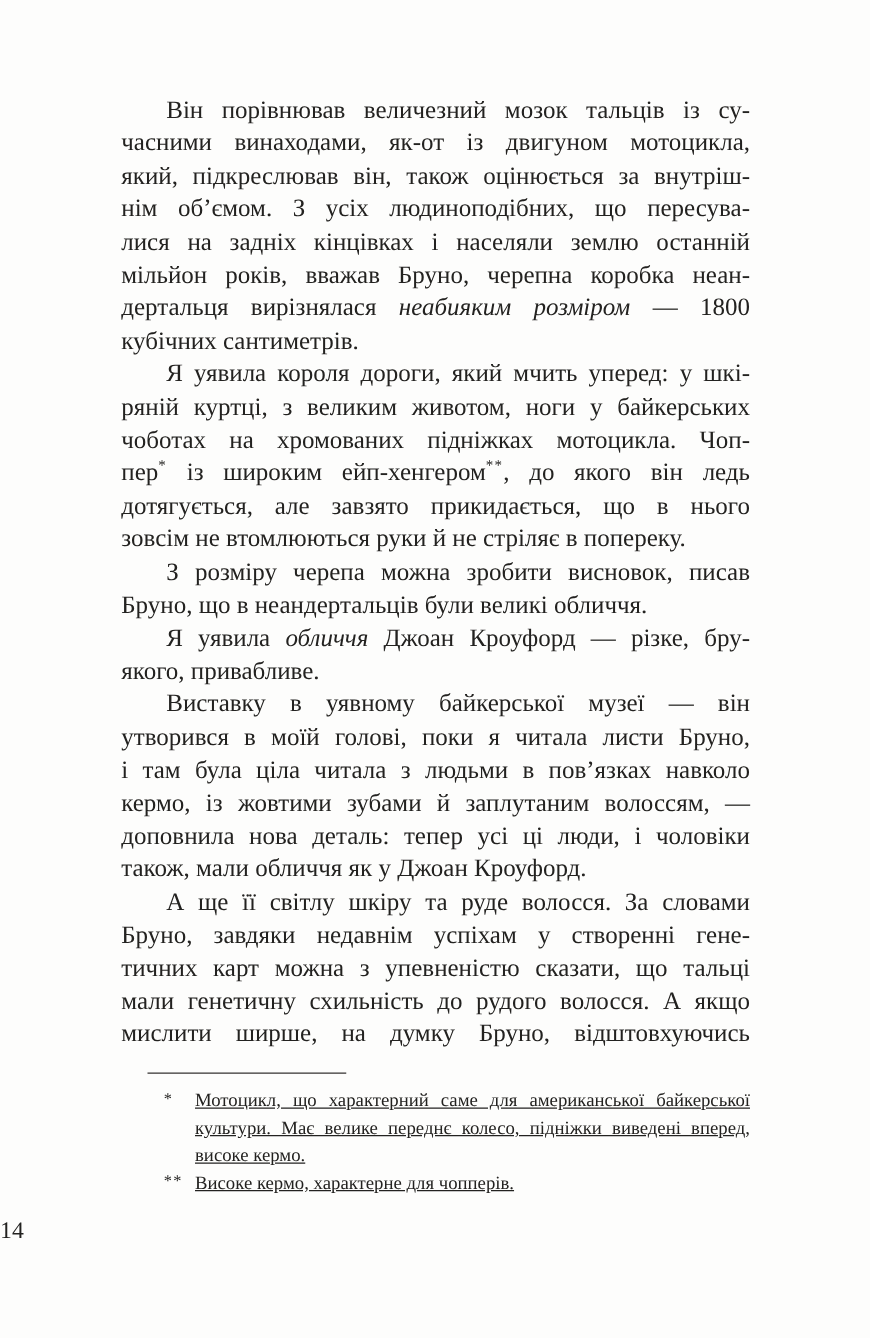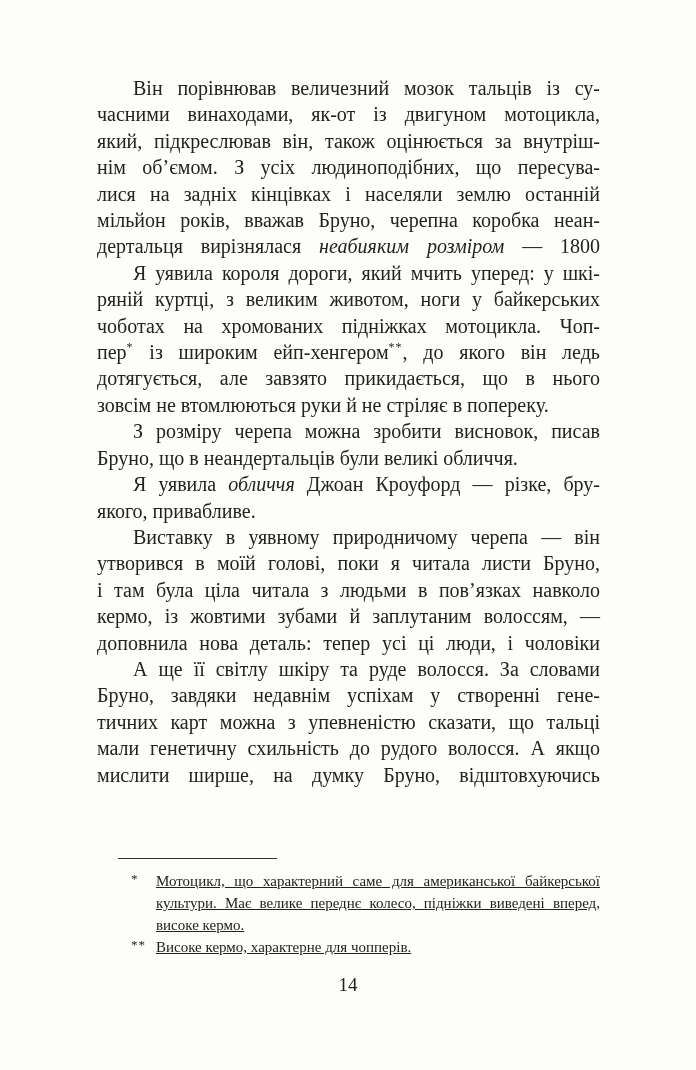--- a/index.html
+++ b/index.html
@@ -63,60 +63,61 @@
   .fn-text {
     flex: 1;
     text-align: justify;
     text-decoration: underline;
   }
   .page-number {
     position: absolute;
     left: 0;
     top: 974px;
     width: 100%;
-    text-align: center;
     font-size: 19px;
   }
 </style>
 </head>
 <body>
 
 <div class="page" style="background: rgb(253, 253, 252); color: rgb(35, 34, 32);">
   <main class="text-block">
       <div class="para">
         <div class="line first">Він порівнював величезний мозок тальців із су-</div>
         <div class="line">часними винаходами, як-от із двигуном мотоцикла,</div>
         <div class="line">який, підкреслював він, також оцінюється за внутріш-</div>
         <div class="line">нім об’ємом. З усіх людиноподібних, що пересува-</div>
         <div class="line">лися на задніх кінцівках і населяли землю останній</div>
         <div class="line">мільйон років, вважав Бруно, черепна коробка неан-</div>
         <div class="line"><span>дертальця вирізнялася </span><i>неабияким розміром</i><span> — 1800</span></div>
+        <div class="line plain-last">кубічних сантиметрів.</div>
       </div>
       <div class="para">
         <div class="line first">Я уявила короля дороги, який мчить уперед: у шкі-</div>
         <div class="line">ряній куртці, з великим животом, ноги у байкерських</div>
         <div class="line">чоботах на хромованих підніжках мотоцикла. Чоп-</div>
         <div class="line"><span>пер</span><sup>*</sup><span> із широким ейп-хенгером</span><sup>**</sup><span>, до якого він ледь</span></div>
         <div class="line">дотягується, але завзято прикидається, що в нього</div>
         <div class="line plain-last">зовсім не втомлюються руки й не стріляє в попереку.</div>
       </div>
       <div class="para">
         <div class="line first">З розміру черепа можна зробити висновок, писав</div>
         <div class="line plain-last">Бруно, що в неандертальців були великі обличчя.</div>
       </div>
       <div class="para">
         <div class="line first"><span>Я уявила </span><i>обличчя</i><span> Джоан Кроуфорд — різке, бру-</span></div>
         <div class="line plain-last">якого, привабливе.</div>
       </div>
       <div class="para">
-        <div class="line first">Виставку в уявному природничому черепа — він</div>
+        <div class="line first">Виставку в уявному байкерської музеї — він</div>
         <div class="line">утворився в моїй голові, поки я читала листи Бруно,</div>
         <div class="line">і там була ціла читала з людьми в пов’язках навколо</div>
         <div class="line">кермо, із жовтими зубами й заплутаним волоссям, —</div>
         <div class="line">доповнила нова деталь: тепер усі ці люди, і чоловіки</div>
+        <div class="line plain-last">також, мали обличчя як у Джоан Кроуфорд.</div>
       </div>
       <div class="para">
         <div class="line first">А ще її світлу шкіру та руде волосся. За словами</div>
         <div class="line">Бруно, завдяки недавнім успіхам у створенні гене-</div>
         <div class="line">тичних карт можна з упевненістю сказати, що тальці</div>
         <div class="line">мали генетичну схильність до рудого волосся. А якщо</div>
         <div class="line">мислити ширше, на думку Бруно, відштовхуючись</div>
       </div>
     </main>
 

